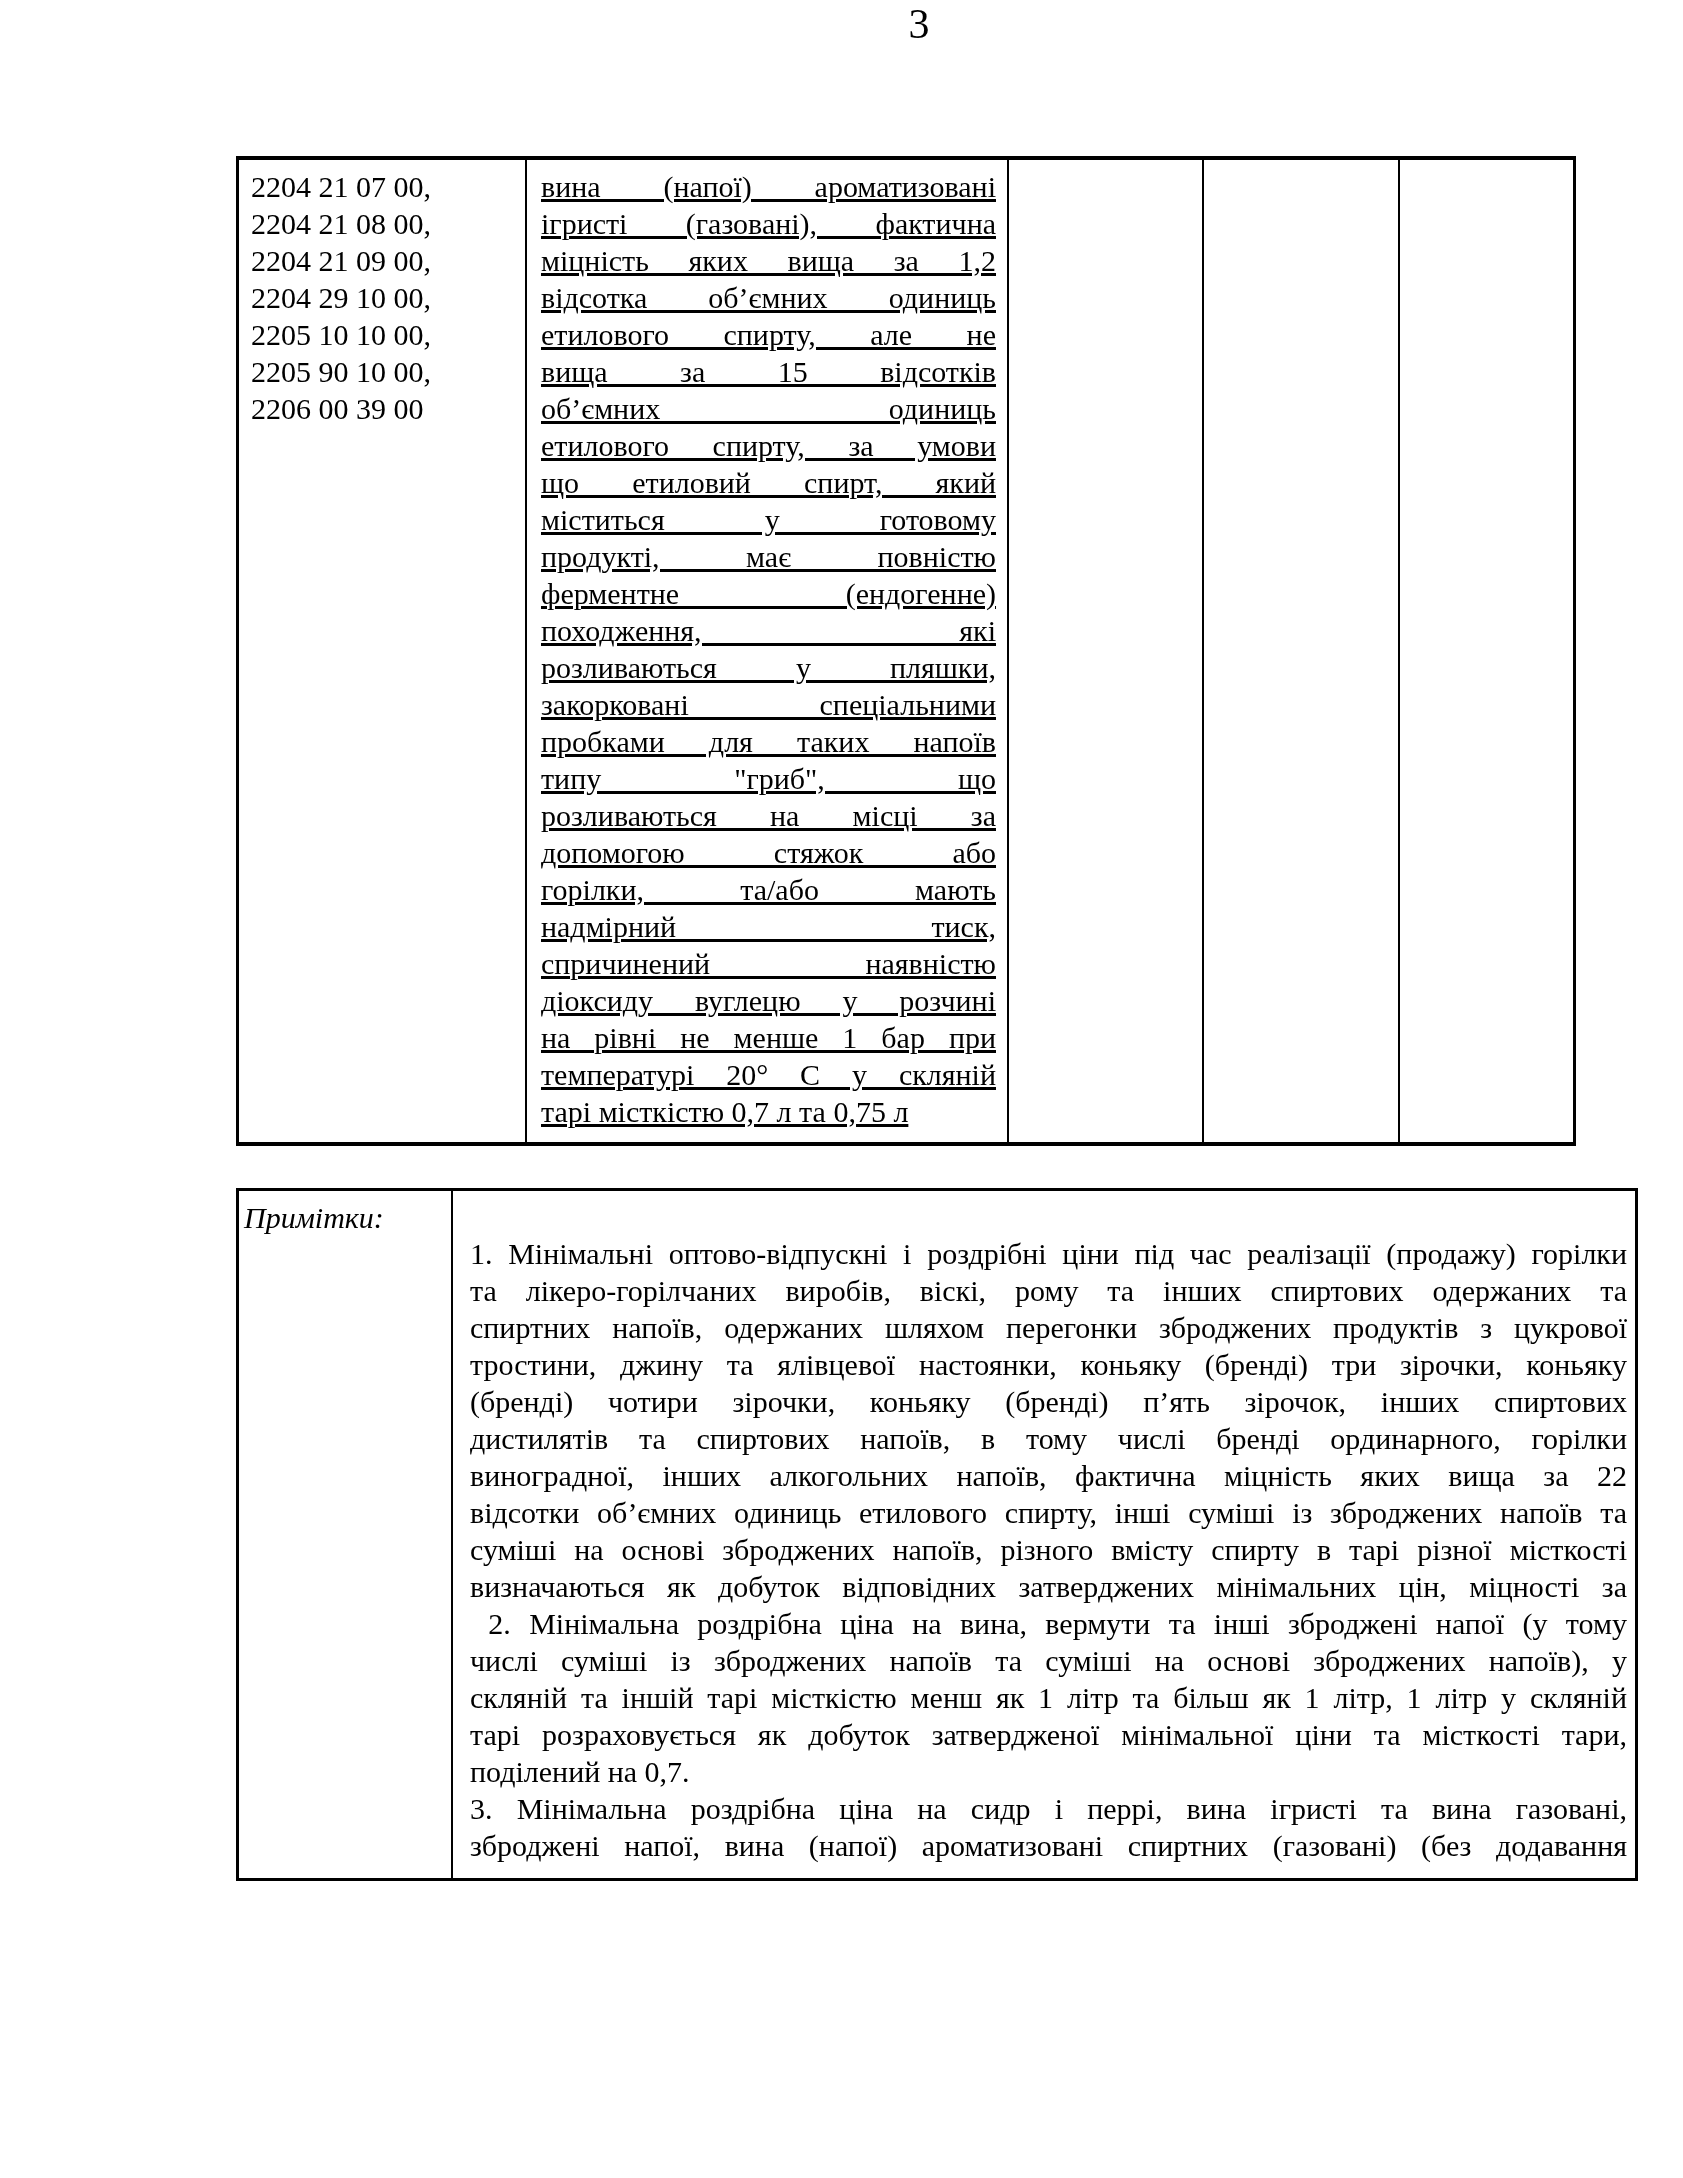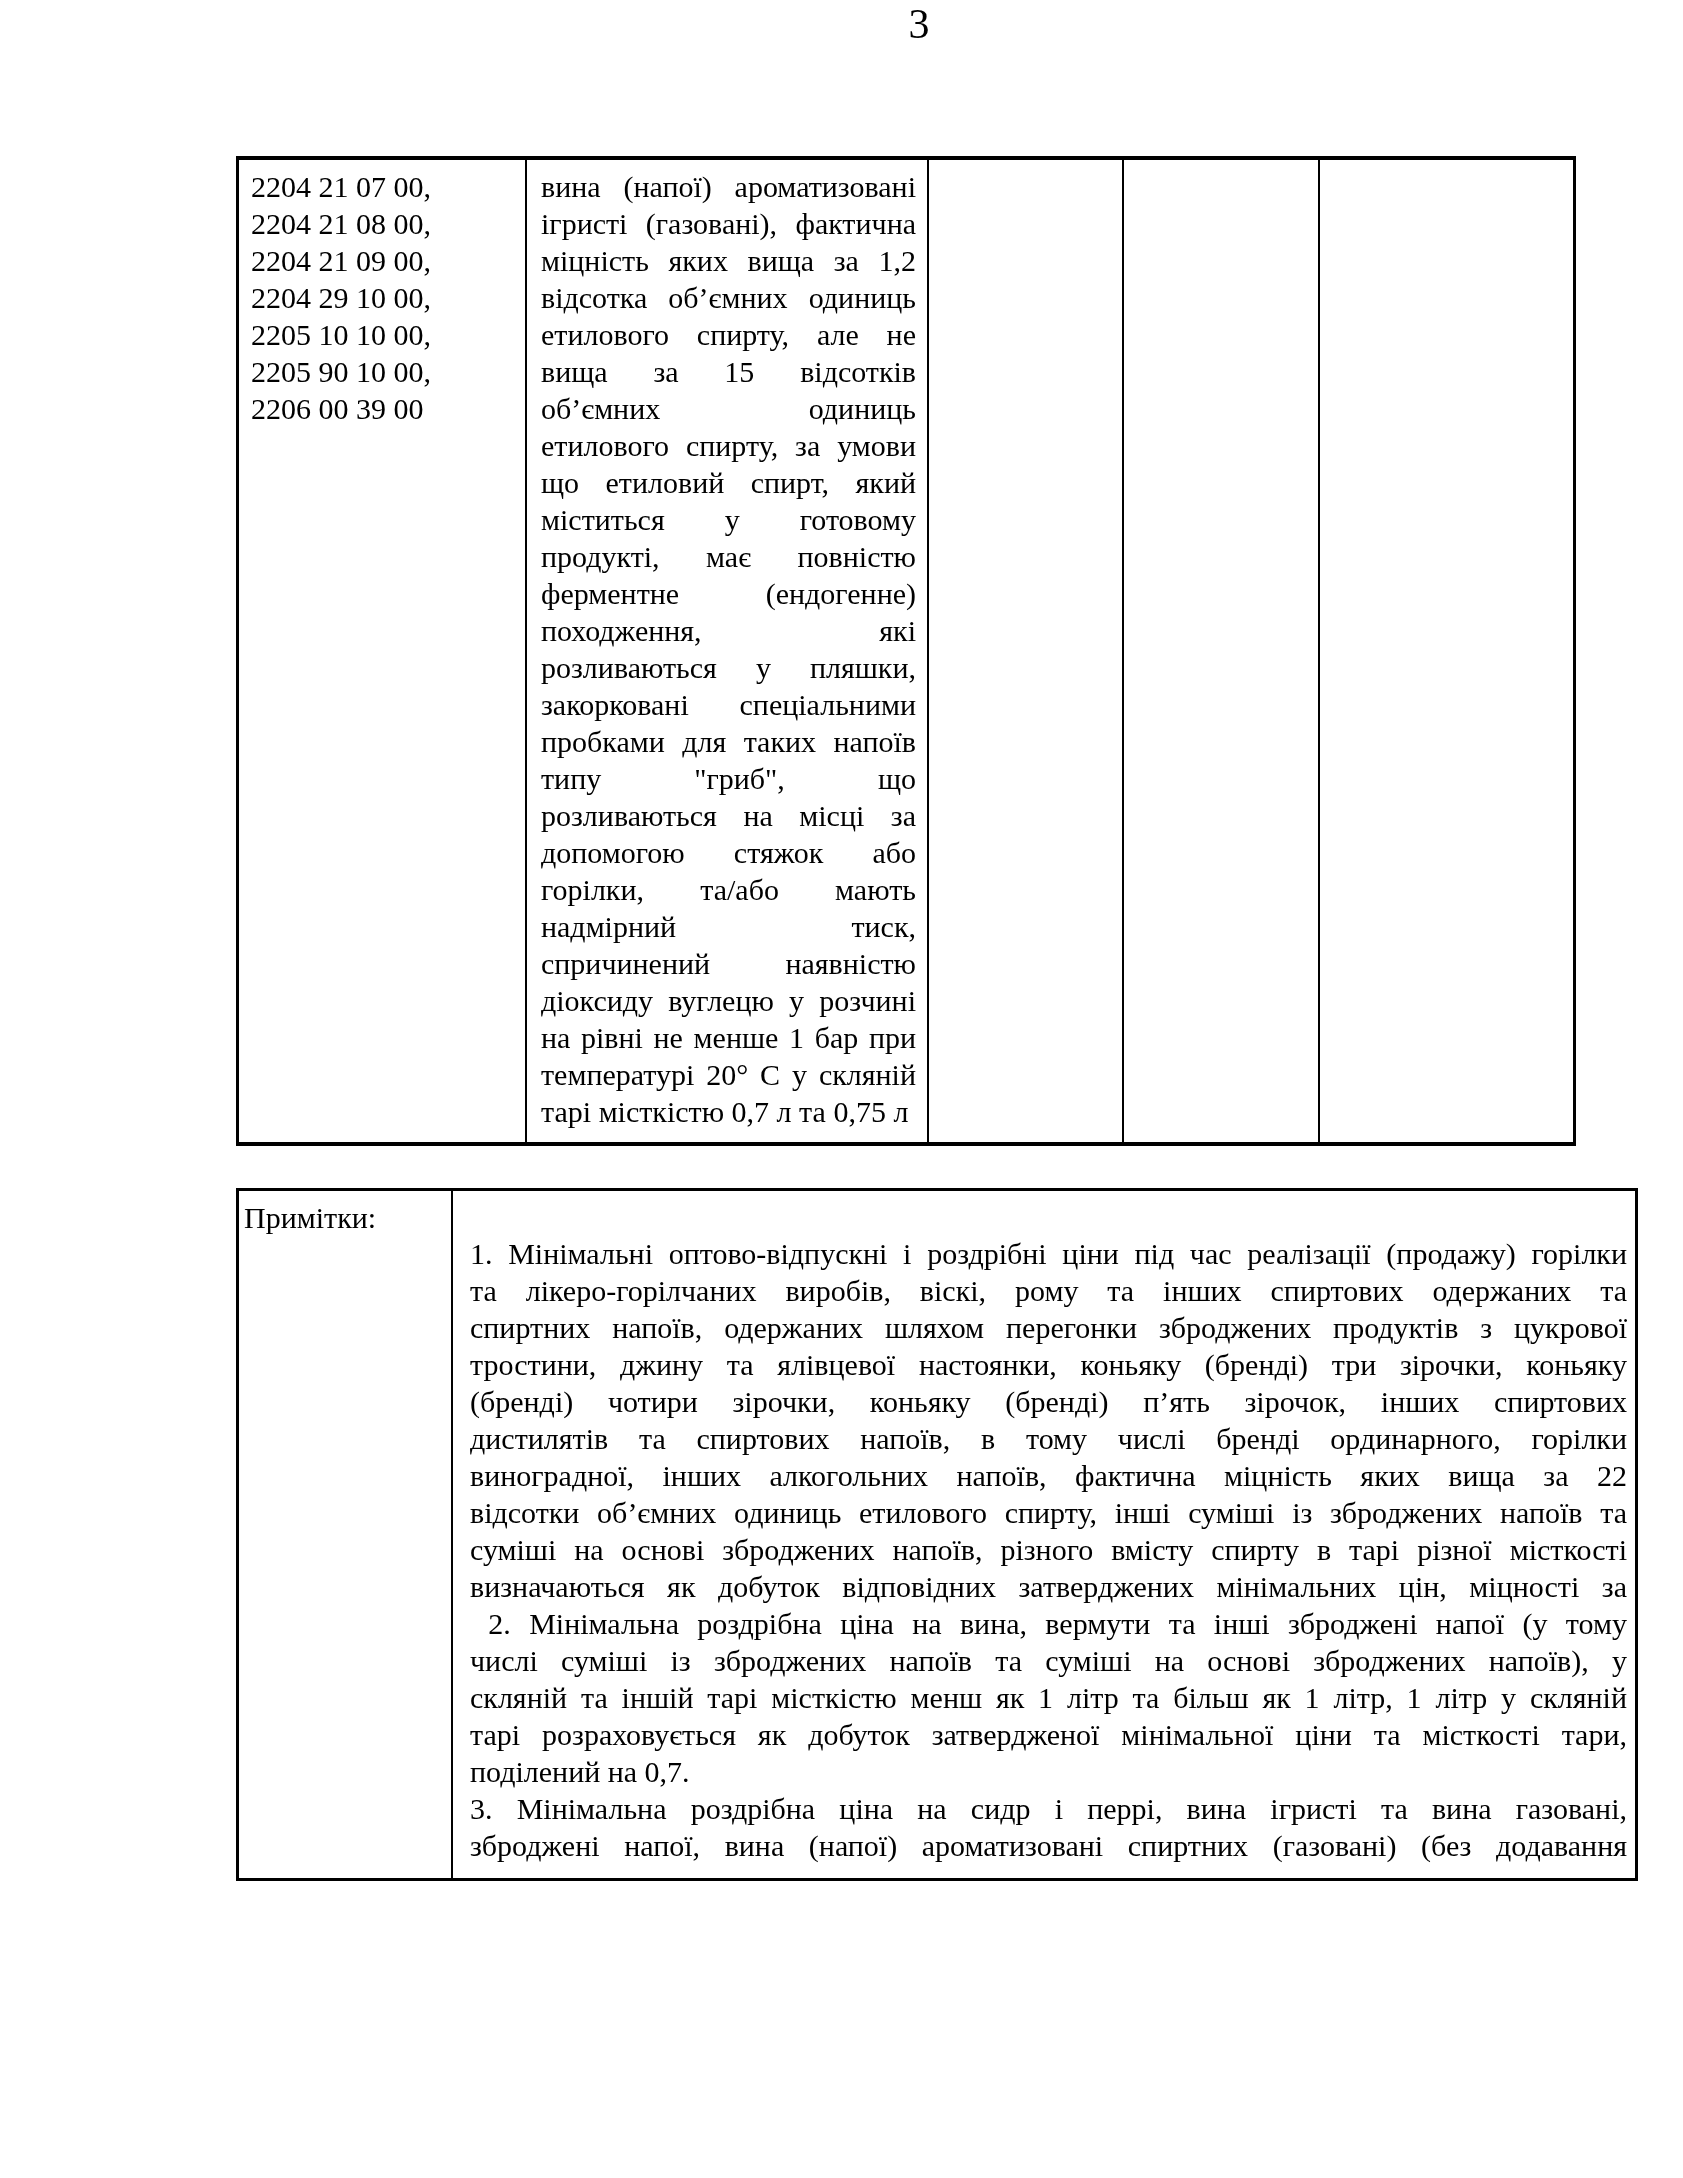--- a/index.html
+++ b/index.html
@@ -56,21 +56,21 @@
     font-size: 30px;
     line-height: 37px;
   }
   .t1 .cell {
     box-sizing: border-box;
     border-left: 2px solid #000;
     height: 100%;
   }
   .t1 .cell:first-child { border-left: none; }
   .t1 .c1 { width: 286px; padding: 8px 10px 0 12px; }
-  .t1 .c2 { width: 402px; padding: 8px 11px 0 14px; }
+  .t1 .c2 { width: 482px; padding: 8px 11px 0 14px; text-decoration: underline; }
   .t1 .c3 { width: 195px; }
   .t1 .c4 { width: 196px; }
   .t1 .c5 { flex: 1; }
   
   .t2 {
     position: absolute;
     left: 236px;
     top: 1188px;
     width: 1402px;
     height: 693px;
@@ -81,20 +81,21 @@
     line-height: 37px;
   }
   .t2 .cell {
     box-sizing: border-box;
     height: 100%;
   }
   .t2 .lab {
     width: 214px;
     border-right: 2px solid #000;
     padding: 8px 8px 0 5px;
+    font-style: italic;
   }
   .t2 .notes {
     flex: 1;
     padding: 8px 8px 0 17px;
     margin-top: 36px;
   }
 </style>
 </head>
 <body>
 

